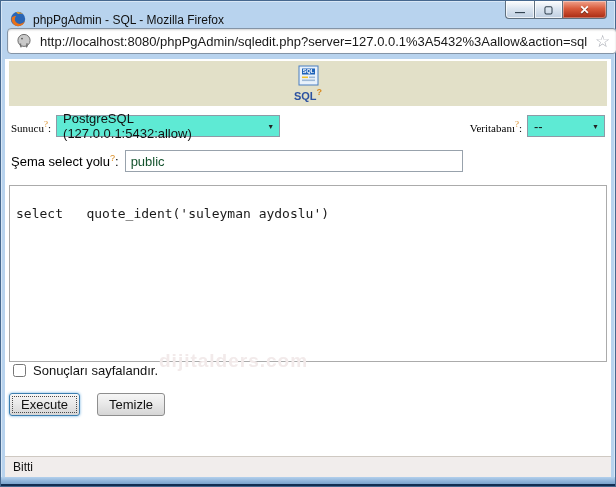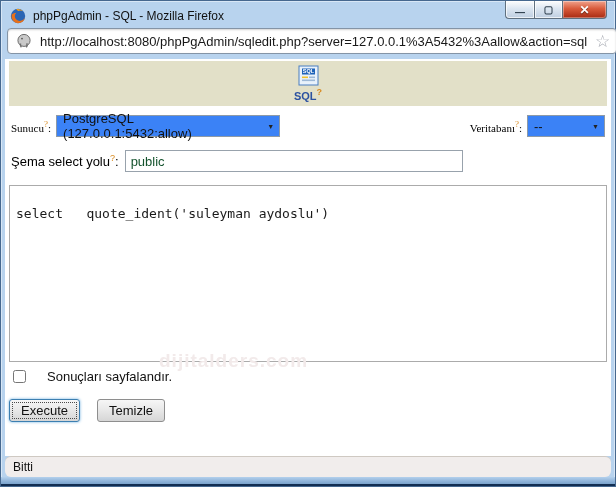--- a/index.html
+++ b/index.html
@@ -8,21 +8,21 @@
     width:616px; height:487px;
     background:#b8d3ee;
     border:1px solid #46688f;
     display:flex; flex-direction:column;
     position:relative;
     box-shadow: inset 0 0 0 1px rgba(255,255,255,.45);
   }
   
   .titlebar {
     height:26px; flex:0 0 26px;
-    display:flex; align-items:center;
+    display:flex; align-items:flex-end;
     padding:3px 8px 0 9px; gap:7px;
   }
   .titlebar .title { font-size:12px; color:#111; }
   .win-controls {
     position:absolute; top:0; right:8px;
     display:flex;
   }
   .win-btn {
     height:18px; border:1px solid #60707f; border-top:none;
     display:flex; align-items:center; justify-content:center;
@@ -69,21 +69,21 @@
   .tab.active   { background:#e2e0c8; }
   .tab.inactive { background:#f2f0e3; box-shadow: inset 0 -6px 0 #e2e0c8; }
   .tab-label { font-size:11px; color:#2b51a0; }
   .tab.active .tab-label { font-weight:bold; }
   .helpmark { color:#d98a1f; font-size:9px; vertical-align:super; cursor:pointer; }
   
   .row1 { margin-top:9px; display:flex; align-items:center; padding:0 2px; }
   .lbl-sm { font-size:11px; color:#000;font-family:Liberation Serif, serif; }
   .fakeselect {
     display:inline-flex; align-items:center; justify-content:space-between;
-    height:22px; background:#3b82f6; border:1px solid #8e9aa6;
+    height:22px; background:#5eead4; border:1px solid #8e9aa6;
     font-size:13px; color:#111; padding:0 5px 0 6px; margin-left:5px;
     cursor:pointer; gap:6px;
   }
   .fakeselect .arrow { font-size:7px; color:#222; }
   .sel-server { width:224px; }
   .sel-db { width:78px; }
   .row1 .gap { flex:1; }
   .row2 { margin-top:13px; display:flex; align-items:center; font-size:13px; padding:0 2px; }
   .schema-input {
     width:338px; height:22px; margin-left:6px;
@@ -97,40 +97,40 @@
     border:1px solid #ababab; background:#fff;
     font-family:"DejaVu Sans Mono", monospace; font-size:13px;
     color:#1a1a1a; padding:20px 6px; white-space:pre; overflow:auto;
   }
   .watermark {
     position:absolute; left:150px; bottom:-10px;
     font-size:19px; font-weight:bold; letter-spacing:1px;
     color:#f2eaea; pointer-events:none;
   }
   
-  .checkrow { margin-top:7px; display:flex; align-items:center; gap:21px; font-size:13px; padding-left:4px; color:#111; }
+  .checkrow { margin-top:1px; display:flex; align-items:center; gap:7px; font-size:13px; padding-left:4px; color:#111; }
   .checkrow input { width:13px; height:13px; cursor:pointer; }
   .btnrow { margin-top:15px; display:flex; gap:17px; }
   .btn {
     height:23px; padding:0 11px; font-size:13px; color:#111;
     font-family:"Liberation Sans", sans-serif;
     border:1px solid #8e8e8e; border-radius:3px; cursor:pointer;
     background:linear-gradient(#f6f6f6,#e9e9e9 45%,#d6d6d6);
   }
   .btn.focused {
     border-color:#3c7fb1;
     box-shadow:0 0 3px #6fb0e0;
     outline:1px dotted #4a4a4a; outline-offset:-4px;
   }
   
   .statusbar {
     flex:0 0 21px; margin:0 4px;
     background:#f1edec; border-top:1px solid #cfc9c2;
     display:flex; align-items:center; padding:0 8px;
-    font-size:12px; color:#111;border-radius:6px;
+    font-size:12px; color:#111;
   }
   .bottomframe {
     flex:0 0 9px;
     background:linear-gradient(#b4d0ec,#8fb4da 60%,#7aa3cc);
     border-bottom:2px solid #122e52;
   }
   .icon { display:inline-flex; align-items:center; justify-content:center; }
 </style>
 </head>
 <body>

